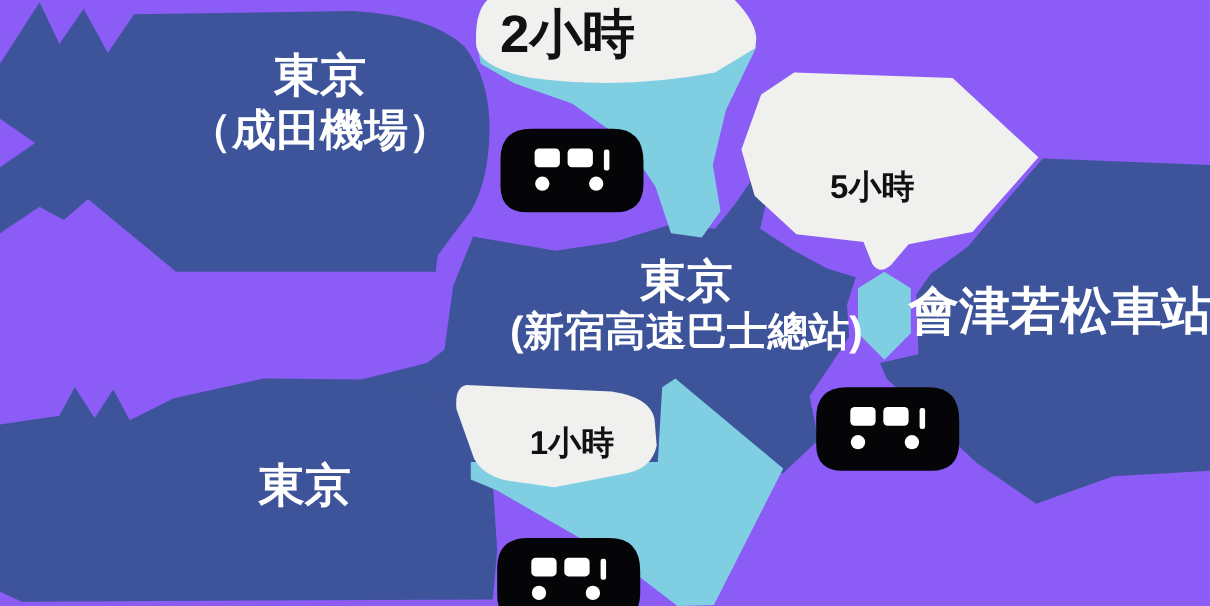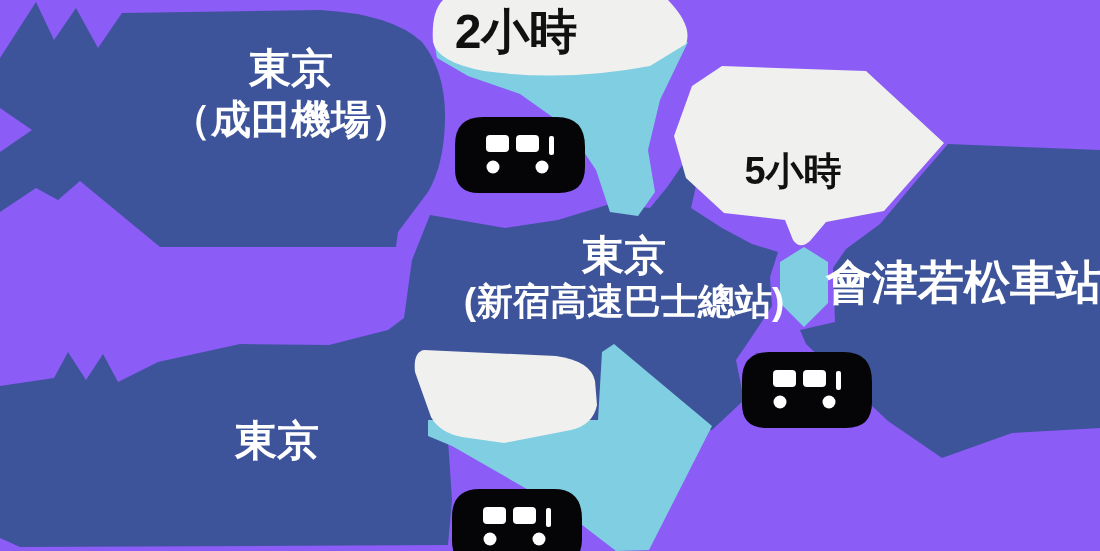--- a/index.html
+++ b/index.html
@@ -13,21 +13,21 @@
     text-align:center;font-weight:bold;color:#fff;white-space:nowrap;
   }
   .lbl .l1{font-size:42px;line-height:50px;display:block;}
   .lbl .l2{font-size:40px;line-height:50px;display:block;}
   .lbl .l2-small{font-size:37px;line-height:42px;display:block;}
   .time{
     position:absolute;transform:translateX(-50%);
     font-weight:bold;color:#111;white-space:nowrap;
   }
   .t40{font-size:48px;line-height:44px;}
-  .t38{font-size:38px;line-height:42px;}
+  .t38{font-size:30px;line-height:42px;}
   .station{font-size:46px;line-height:52px;}
 </style>
 </head>
 <body>
 
 <div class="stage">
 
   <svg width="1100" height="551" viewBox="0 0 1100 551">
 
     <path fill="#3E549A" d="M 0,58 L 36,2 L 54,40 L 76,8 L 98,48 L 122,13 L 320,10
@@ -94,14 +94,15 @@
   </div>
 
   <div class="lbl" style="left:277px;top:416px;">
     <span class="l1">東京</span>
   </div>
 
   <div class="lbl station" style="left:964px;top:256px;">會津若松車站</div>
 
   <div class="time t40" style="left:516px;top:10px;">2小時</div>
   <div class="time t38" style="left:793px;top:150px;">5小時</div>
+  <div class="time t38" style="left:520px;top:383px;">1小時</div>
 
 </div>
 
 </body></html>

